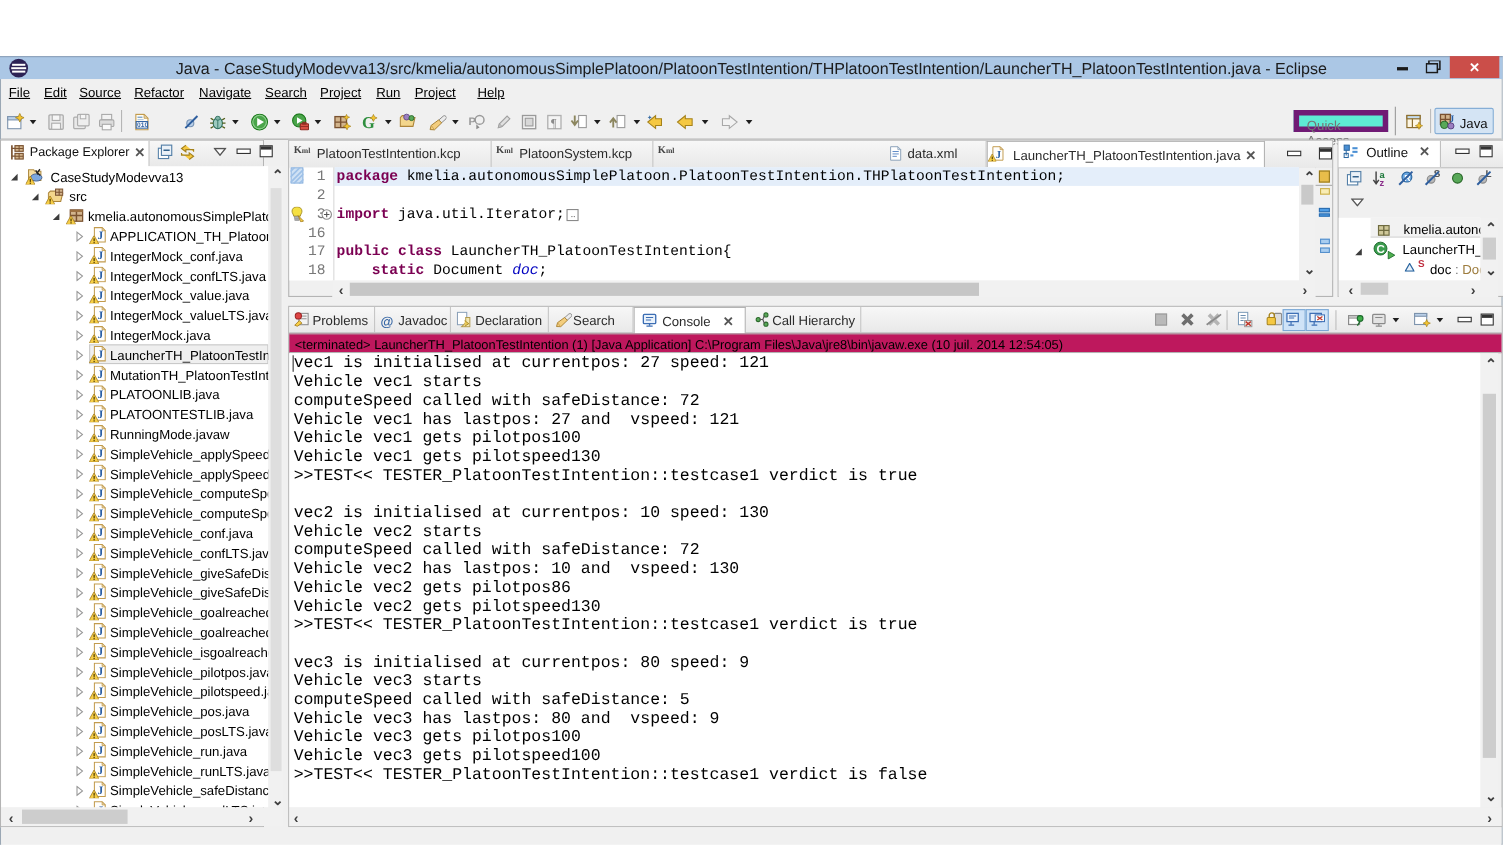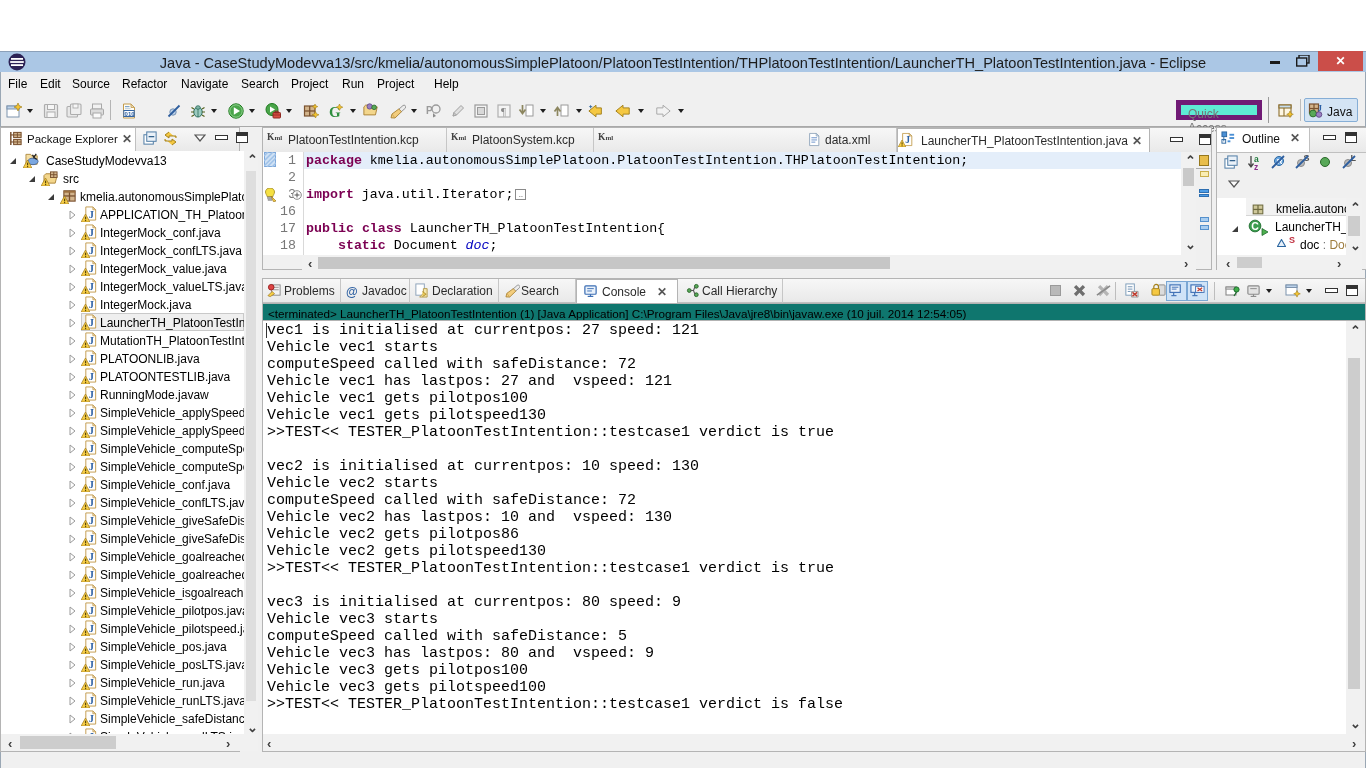--- a/index.html
+++ b/index.html
@@ -7,21 +7,21 @@
     font-family:"Liberation Sans", sans-serif; }
   .abs { position:absolute; }
   .mono { font-family:"Liberation Mono", monospace; }
   .kw { color:#7b0052; font-weight:bold; }
   
   #win { position:absolute; left:0; top:51px; width:1366px; height:717px; background:#f0f0f0; border-left:1px solid #9aa7b4; border-right:1px solid #9aa7b4;}
   #titlebar { position:absolute; left:0; top:51px; width:1366px; height:21px; background:#abc7e5; border-top:1px solid #8ba0b9; }
   #title { position:absolute; top:55px; left:0; width:1366px; text-align:center; font-size:14.6px; color:#1c1c1c; }
   #closebtn { position:absolute; left:1318px; top:51px; width:45px; height:20px; background:#cb4e49; color:#fff; text-align:center; font-size:12px; line-height:20px; font-weight:bold;}
   #menubar { position:absolute; left:1px; top:72px; width:1364px; height:22px; background:#f0f0f0; }
-  .mi { position:absolute; top:77px; font-size:12px; color:#000; }
+  .mi { position:absolute; top:77px; font-size:12px; color:#000;text-decoration:underline; }
   #toolbar { position:absolute; left:1px; top:94px; width:1364px; height:33px; background:#f0f0f0; border-bottom:1px solid #a9a9a9; }
   .tbsep { position:absolute; top:100px; width:1px; height:20px; background:#b5b5b5; }
   .dd { position:absolute; width:0; height:0; border-left:3.5px solid transparent; border-right:3.5px solid transparent; border-top:4px solid #1e1e1e; top:109px; }
   .ic16 { position:absolute; width:16px; height:16px; }
   
   .part { position:absolute; background:#f0f0f0; border:1px solid #b4b4b4; }
   .tabbar { position:absolute; left:0; top:0; right:0; height:24px; background:linear-gradient(#f7f7f7,#e9e9e9); border-bottom:1px solid #c0c0c0;}
   .tab { position:absolute; top:0; height:24px; font-size:12px; color:#2b2b2b; border-right:1px solid #c6c6c6; }
   .tab.active { background:#fff; border:1px solid #b4b4b4; border-bottom:none; }
   .tlabel { position:absolute; top:5px; }
@@ -917,21 +917,21 @@
   <span class="dd" style="left:1003px;top:10px;position:absolute"></span>
   <svg class="abs" style="left:1022px;top:3px" width="16" height="16" viewBox="0 0 16 16">
       <rect x="1" y="3" width="11" height="10" fill="#fff" stroke="#7d93ad" stroke-width="1"></rect>
       <rect x="1" y="3" width="11" height="2.5" fill="#bcd2ea" stroke="#7d93ad" stroke-width="1"></rect>
       <path d="M12 8.5 L13 10.8 L15.3 11.8 L13 12.8 L12 15.1 L11 12.8 L8.7 11.8 L11 10.8 Z" fill="#f4c430" stroke="#a5821c" stroke-width="0.6"></path>
     </svg>
   <span class="dd" style="left:1043px;top:10px;position:absolute"></span>
   <div class="minbox" style="left:1062px;top:9px"></div>
   <div class="maxbox" style="left:1083px;top:6px"></div>
 
-  <div class="abs" style="left:0;top:24px;width:1102px;height:18px;background:#0f766e;border:1px solid #b3b3b3;border-left:none;border-right:none;font-size:11.7px;color:#000;padding:3px 0 0 5px">&lt;terminated&gt; LauncherTH_PlatoonTestIntention (1) [Java Application] C:\Program Files\Java\jre8\bin\javaw.exe (10 juil. 2014 12:54:05)</div>
+  <div class="abs" style="left:0;top:24px;width:1102px;height:18px;background:#be185d;border:1px solid #b3b3b3;border-left:none;border-right:none;font-size:11.7px;color:#000;padding:3px 0 0 5px">&lt;terminated&gt; LauncherTH_PlatoonTestIntention (1) [Java Application] C:\Program Files\Java\jre8\bin\javaw.exe (10 juil. 2014 12:54:05)</div>
 
   <div class="abs" style="left:0;top:42px;width:1083px;height:413px;background:#fff"></div>
   <div class="abs" style="left:3px;top:44px;width:1px;height:15px;background:#333"></div>
   <div class="abs mono" style="left:4px;top:43px;font-size:15px;line-height:17px;white-space:pre;color:#000">vec1 is initialised at currentpos: 27 speed: 121
 Vehicle vec1 starts
 computeSpeed called with safeDistance: 72
 Vehicle vec1 has lastpos: 27 and  vspeed: 121
 Vehicle vec1 gets pilotpos100
 Vehicle vec1 gets pilotspeed130
 &gt;&gt;TEST&lt;&lt; TESTER_PlatoonTestIntention::testcase1 verdict is true

